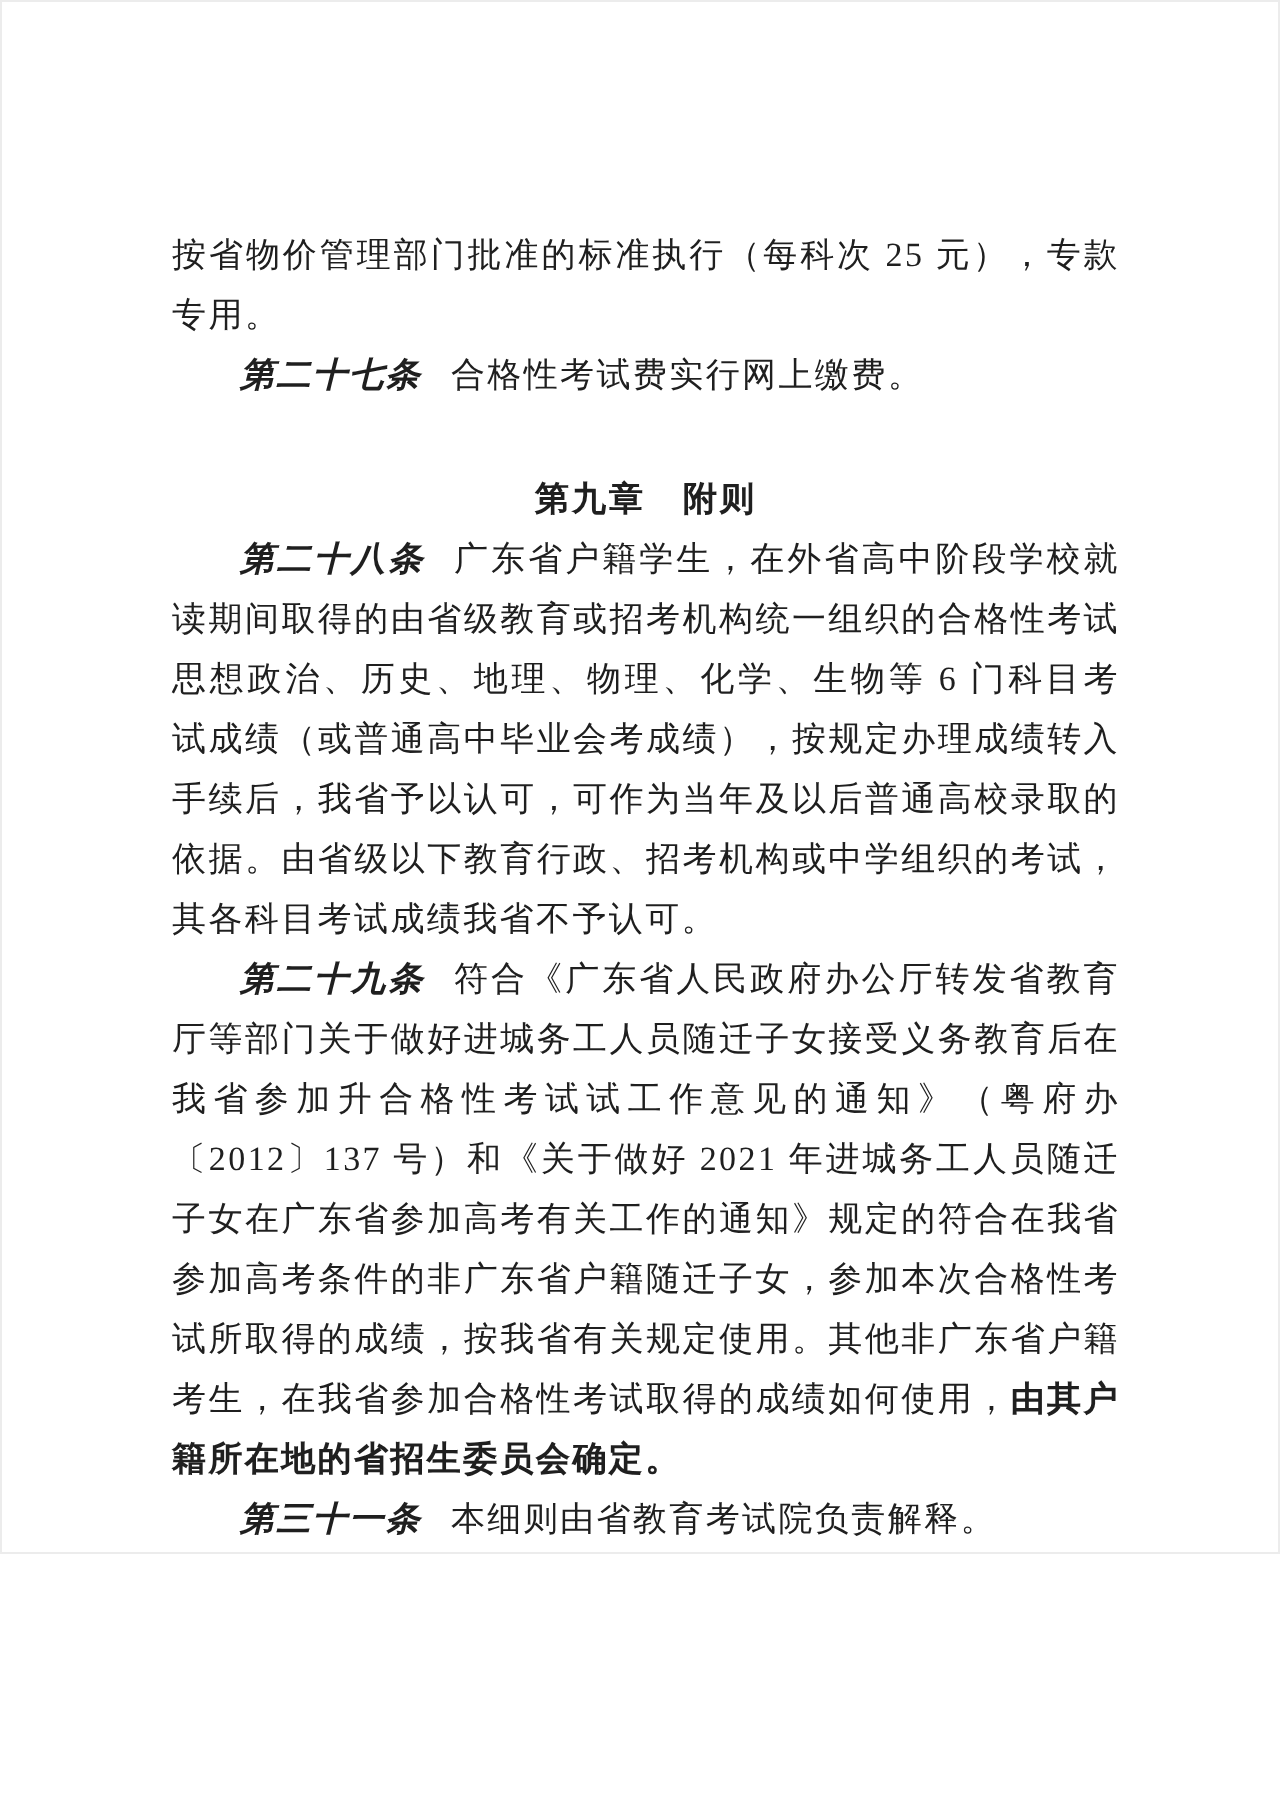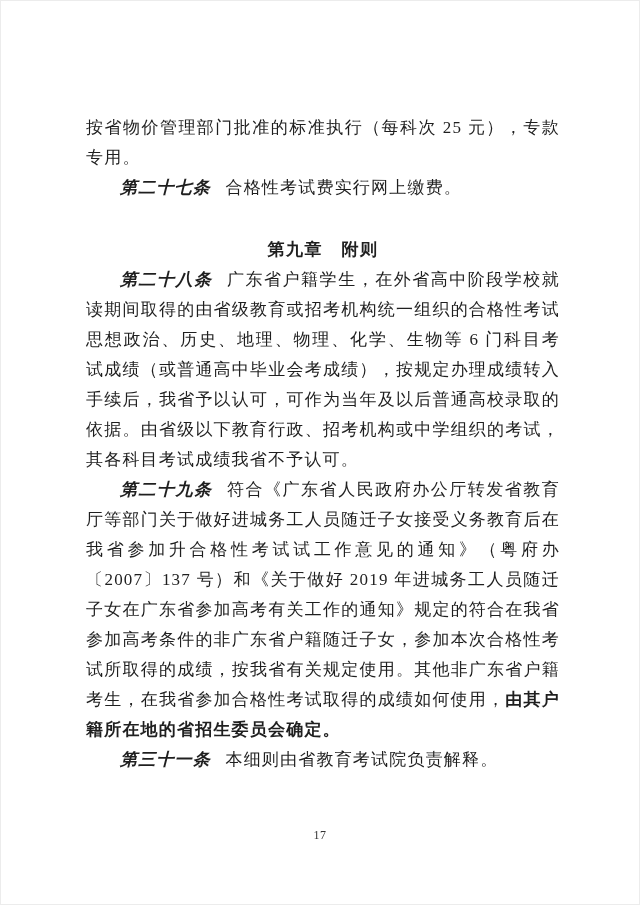--- a/index.html
+++ b/index.html
@@ -3,21 +3,21 @@
 <meta charset="utf-8">
 <style>
   html, body {
     margin: 0;
     padding: 0;
     background: #ffffff;
   }
   .page {
     position: relative;
     width: 640px;
-    height: 905px;
+    height: 777px;
     box-sizing: border-box;
     background: #ffffff;
     border: 1px solid #ececec;
     font-family: "Liberation Serif", "DejaVu Serif", serif;
     color: #1f1f1f;
     overflow: hidden;
   }
   .content {
     position: absolute;
     left: 85px;
@@ -72,21 +72,21 @@
   <div class="content">
 
     <p class="para"><span>按省物价管理部门批准的标准执行（每科次 25 元），专款专用。</span></p>
 
     <p class="para indent"><span class="term">第二十七条</span><span>合格性考试费实行网上缴费。</span></p>
 
     <h2 class="chapter-heading">第九章　附则</h2>
 
     <p class="para indent"><span class="term">第二十八条</span><span>广东省户籍学生，在外省高中阶段学校就读期间取得的由省级教育或招考机构统一组织的合格性考试思想政治、历史、地理、物理、化学、生物等 6 门科目考试成绩（或普通高中毕业会考成绩），按规定办理成绩转入手续后，我省予以认可，可作为当年及以后普通高校录取的依据。由省级以下教育行政、招考机构或中学组织的考试，其各科目考试成绩我省不予认可。</span></p>
 
-    <p class="para indent"><span class="term">第二十九条</span><span>符合《广东省人民政府办公厅转发省教育厅等部门关于做好进城务工人员随迁子女接受义务教育后在我省参加升合格性考试试工作意见的通知》（粤府办〔2007〕137 号）和《关于做好 2019 年进城务工人员随迁子女在广东省参加高考有关工作的通知》规定的符合在我省参加高考条件的非广东省户籍随迁子女，参加本次合格性考试所取得的成绩，按我省有关规定使用。其他非广东省户籍考生，在我省参加合格性考试取得的成绩如何使用，</span><span class="bold-run">由其户籍所在地的省招生委员会确定。</span></p>
+    <p class="para indent"><span class="term">第二十九条</span><span>符合《广东省人民政府办公厅转发省教育厅等部门关于做好进城务工人员随迁子女接受义务教育后在我省参加升合格性考试试工作意见的通知》（粤府办〔2012〕137 号）和《关于做好 2021 年进城务工人员随迁子女在广东省参加高考有关工作的通知》规定的符合在我省参加高考条件的非广东省户籍随迁子女，参加本次合格性考试所取得的成绩，按我省有关规定使用。其他非广东省户籍考生，在我省参加合格性考试取得的成绩如何使用，</span><span class="bold-run">由其户籍所在地的省招生委员会确定。</span></p>
 
 
     <p class="para indent"><span class="term">第三十一条</span><span>本细则由省教育考试院负责解释。</span></p>
 
   </div>
 
   <div class="page-number">17</div>
 </div>
 
 </body></html>

